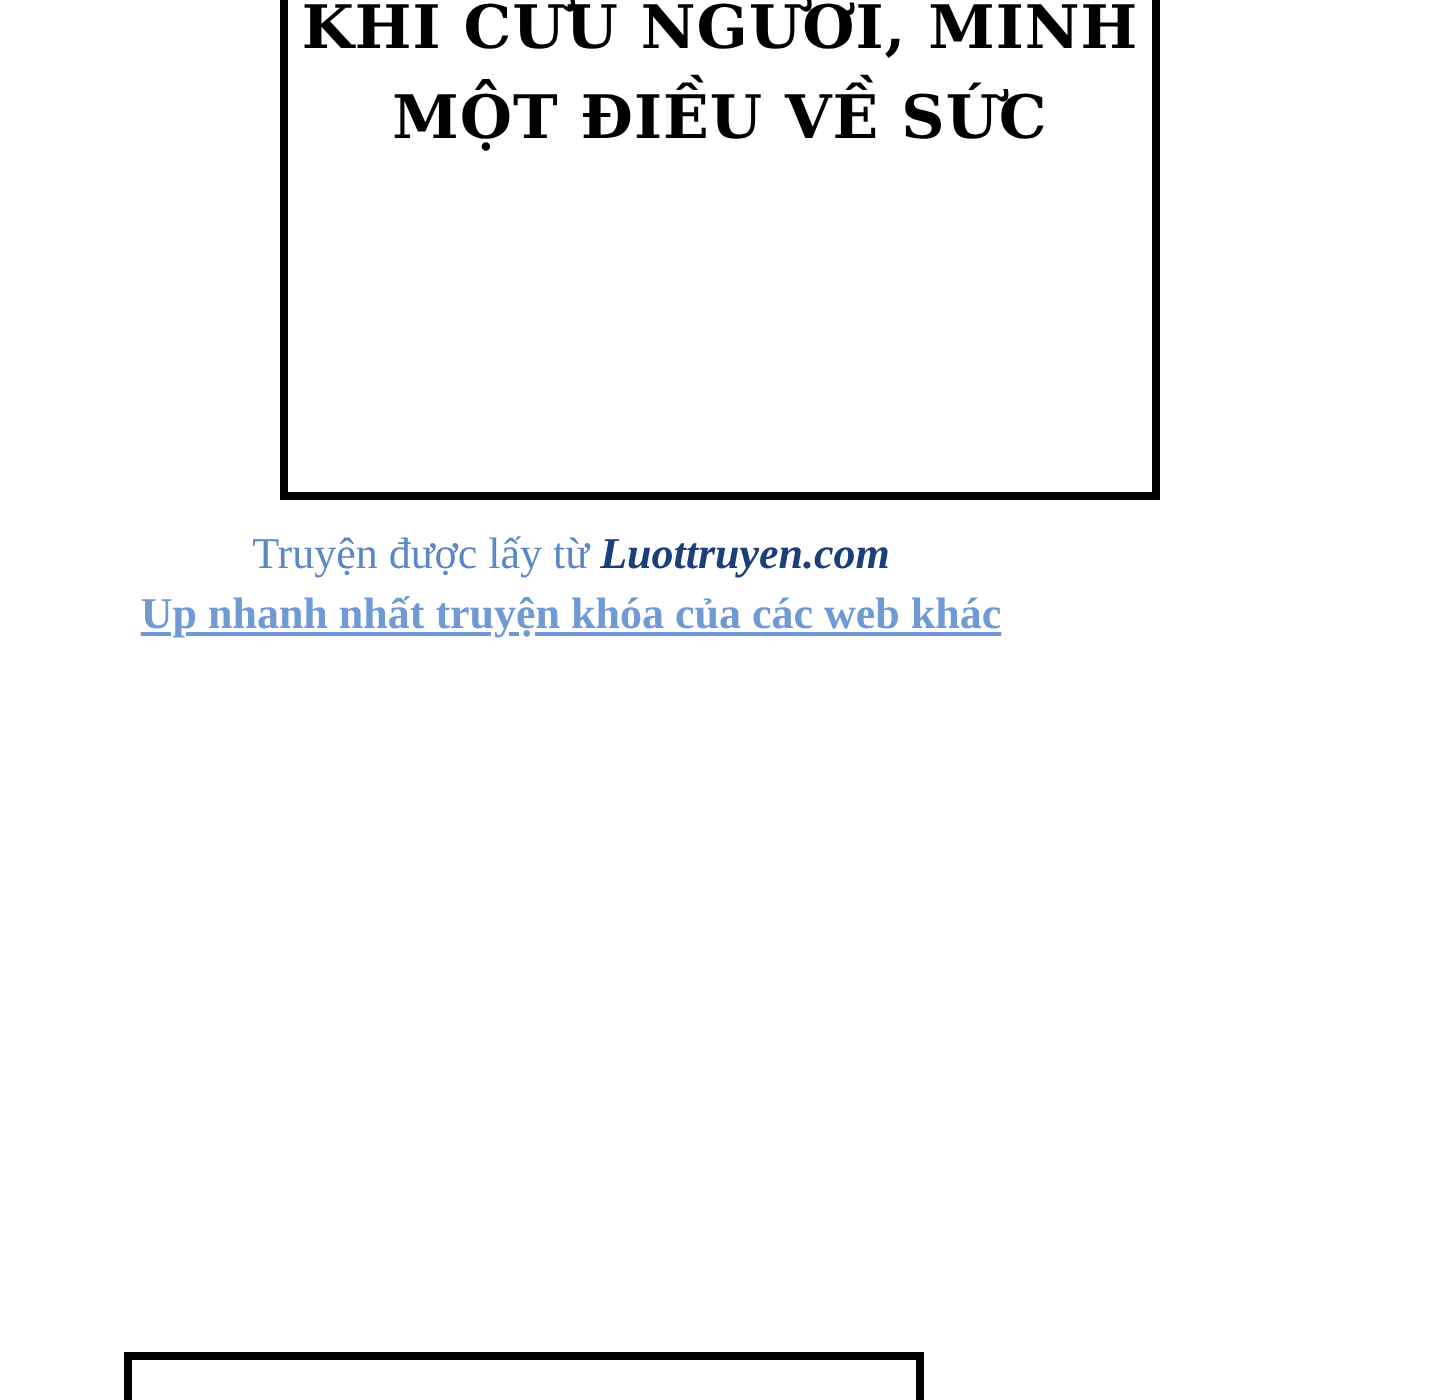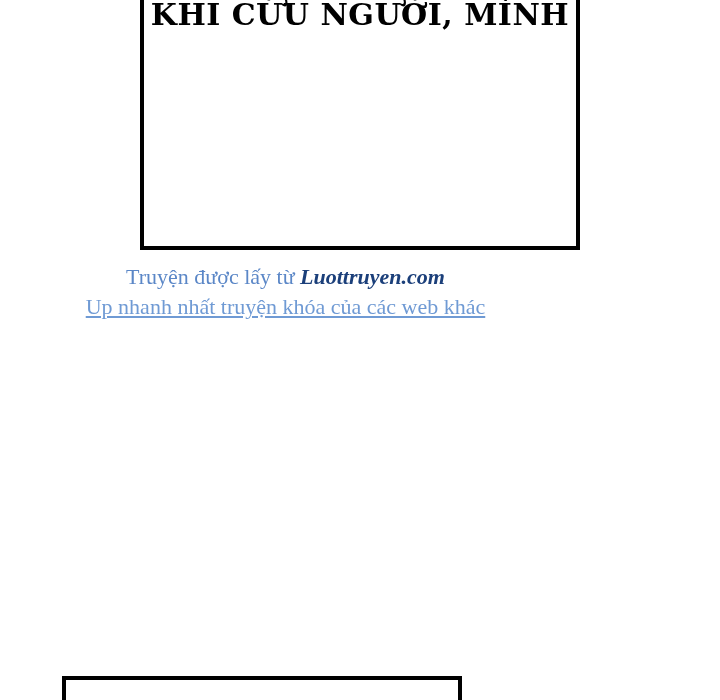--- a/index.html
+++ b/index.html
@@ -61,21 +61,21 @@
   .credit-line-1 .site {
     font-weight: 700;
     font-style: italic;
     color: #1b3f7a;
   }
   .credit-line-2 {
     font-family: "Liberation Serif", serif;
     font-size: 22px;
     line-height: 30px;
     color: #6f9ad4;
-    font-weight: 400;
+    font-weight: 700;
     text-decoration: underline;
     text-underline-offset: 2px;
   }
   .credit-line-3 {
     font-family: "DejaVu Serif", serif;
     font-size: 19px;
     line-height: 30px;
     color: #f08a95;
     font-weight: 400;
     margin-top: 2px;
@@ -95,20 +95,21 @@
   }
 </style>
 </head>
 <body>
 
 <div class="page">
 
   <div class="narration-box">
     <div class="narration-text">
       <span>KHI CỨU NGƯỜI, MÌNH</span>
+      <span>MỘT ĐIỀU VỀ SỨC</span>
     </div>
   </div>
 
   <div class="credits">
     <div class="credit-line-1"><span>Truyện được lấy từ </span><span class="site">Luottruyen.com</span></div>
     <div class="credit-line-2">Up nhanh nhất truyện khóa của các web khác</div>
   </div>
 
   <div class="bottom-panel"></div>
 

